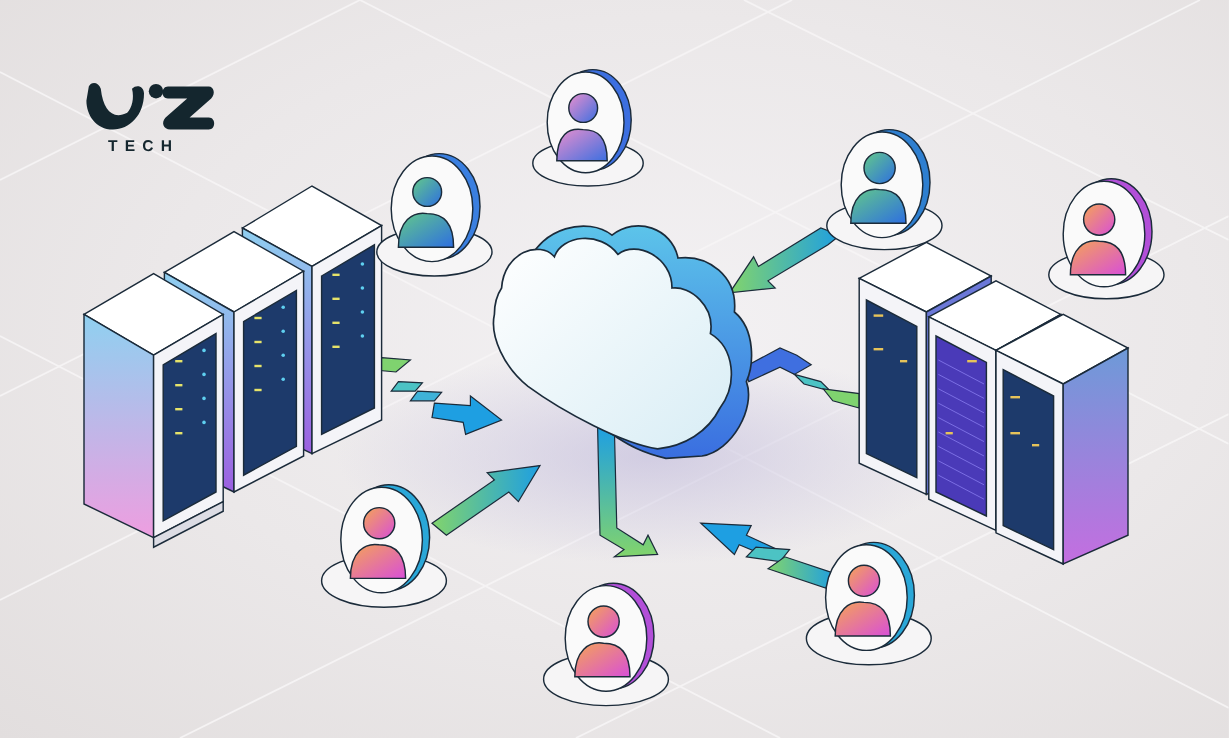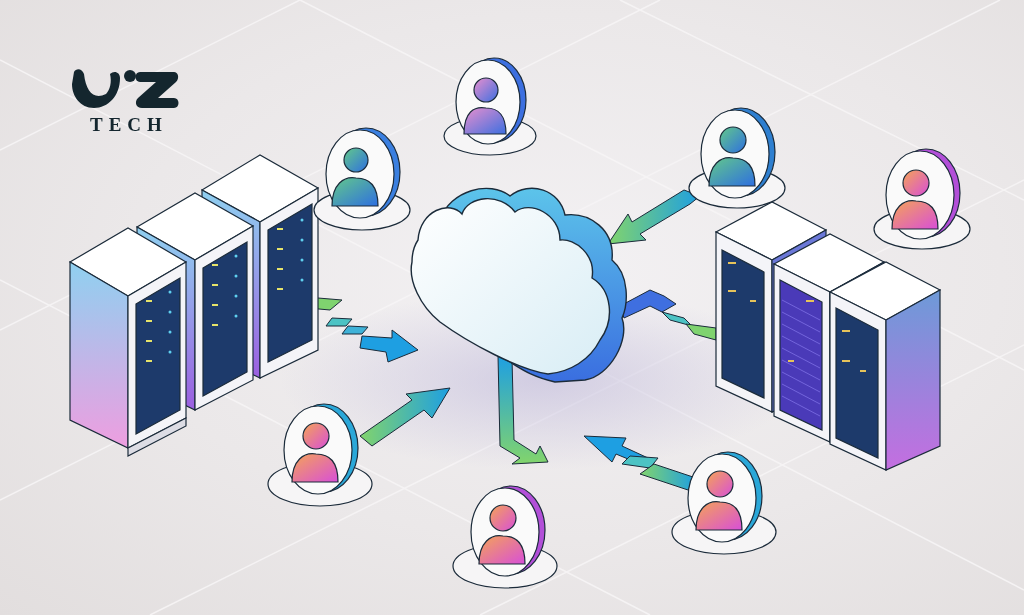--- a/index.html
+++ b/index.html
@@ -1,21 +1,21 @@
 <!DOCTYPE html>
 <html><head>
 <meta charset="utf-8">
 <style>
   html, body { margin:0; padding:0; }
   body { width:1024px; height:615px; overflow:hidden; background:#e9e6e6; font-family:"DejaVu Sans", sans-serif; }
   #stage { position:relative; width:1024px; height:615px;
     background: radial-gradient(ellipse at 55% 45%, #f3f1f3 0%, #ebe8e9 55%, #e2dede 100%); }
   svg#scene { position:absolute; left:0; top:0; }
   .logo { position:absolute; left:70px; top:62px; width:110px; height:70px; }
-  .logo-tech { position:absolute; left:90px; top:114px; font-weight:bold; font-size:19px; letter-spacing:6px; color:#14262e; font-family:Liberation Serif, serif; }
+  .logo-tech { position:absolute; left:90px; top:114px; font-weight:bold; font-size:13px; letter-spacing:6px; color:#14262e; font-family:Liberation Sans, sans-serif; }
 </style>
 </head>
 <body>
 
 <div id="stage">
 
 <svg id="scene" width="1024" height="615" viewBox="0 0 1024 615">
   <defs>
     <linearGradient id="arrowG" x1="0" y1="0" x2="1" y2="0">
       <stop offset="0" stop-color="#82d46c"></stop>

